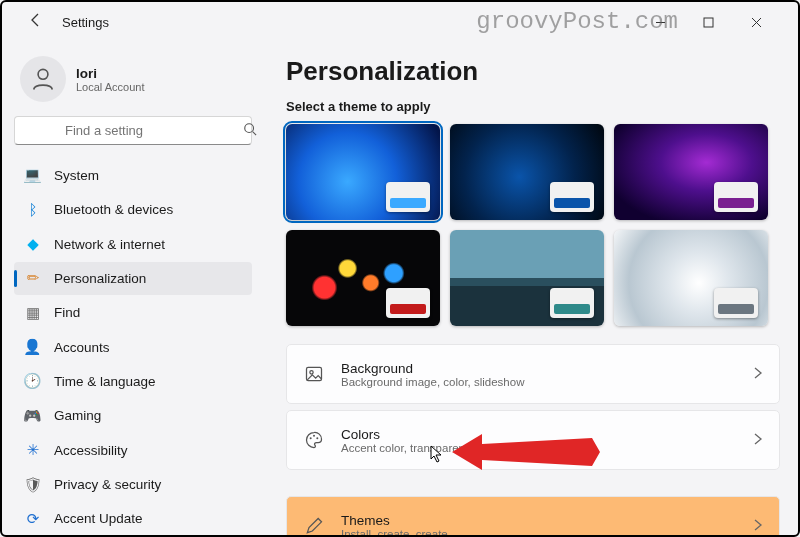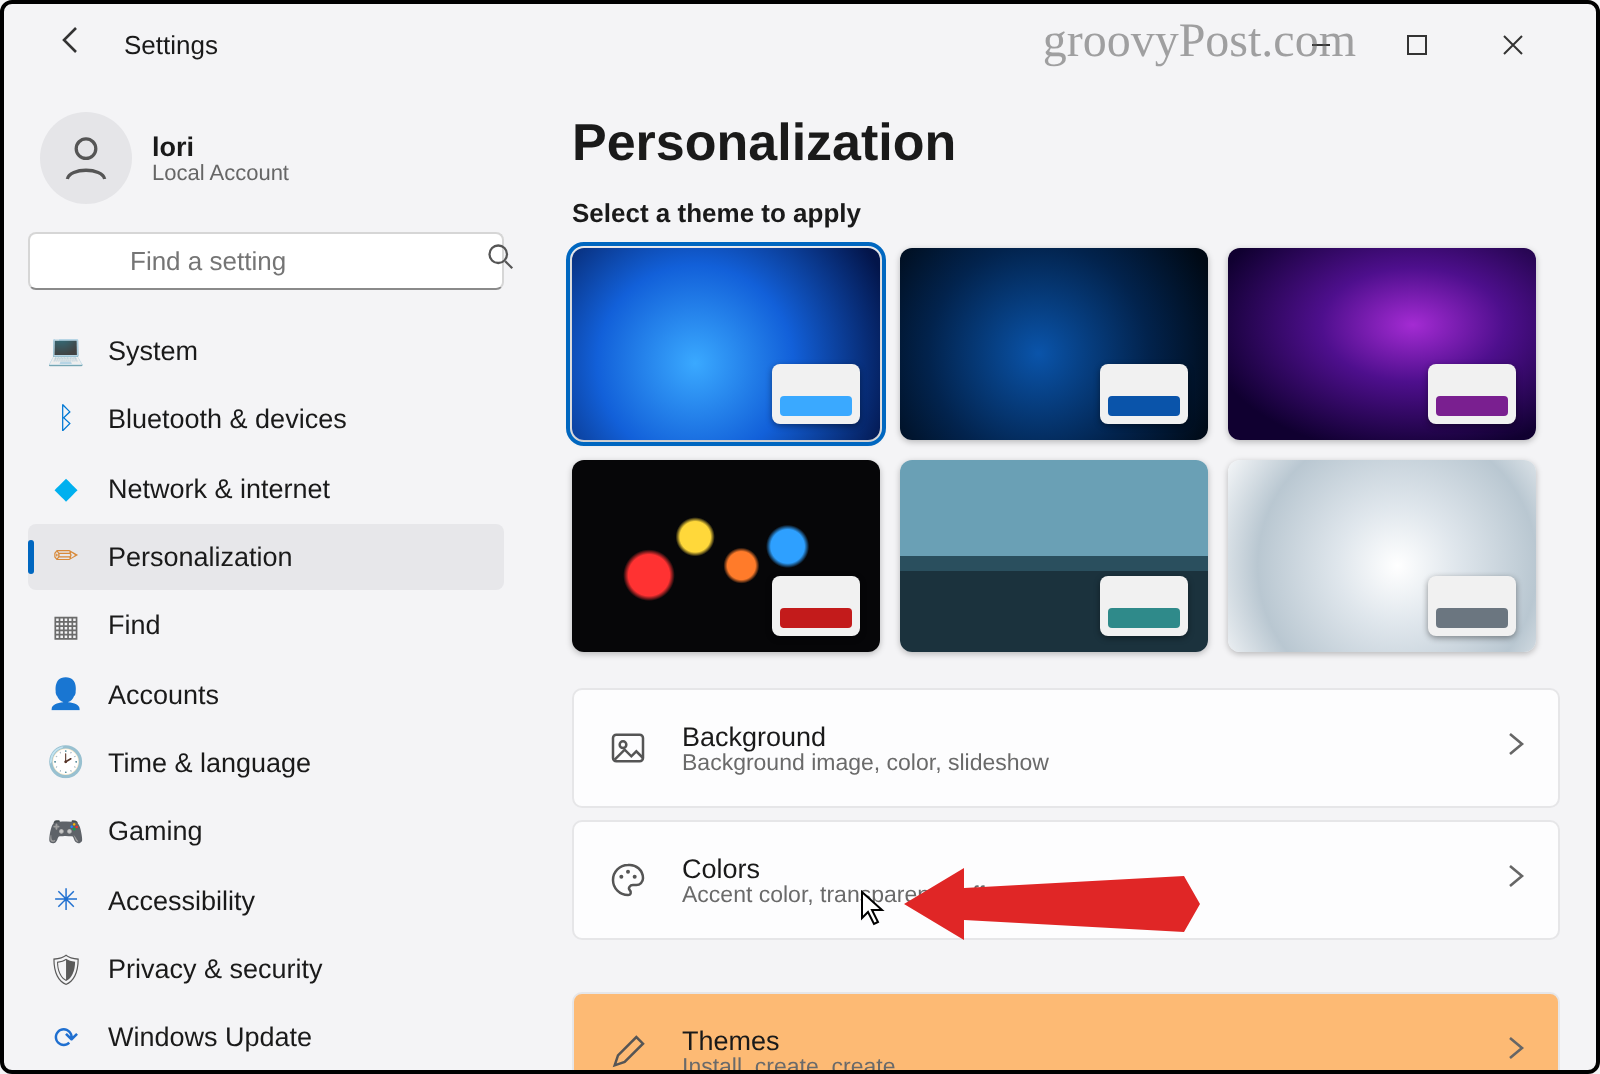--- a/index.html
+++ b/index.html
@@ -88,21 +88,21 @@
     padding: 12px 16px; min-height: 60px;
   }
   .card.hover { background: #fdba74; margin-top: 20px; }
   .card-ic { width: 22px; height: 22px; color: #555; display: flex; align-items: center; justify-content: center; }
   .card-txt { display: flex; flex-direction: column; }
   .card-title { font-size: 13.5px; }
   .card-sub { font-size: 11.5px; color: #6a6a6a; }
   .card .chev { margin-left: auto; color: #666; }
   .watermark {
     position: absolute; top: 6px; right: 120px;
-    font-family: Liberation Serif, serif; font-size: 24px; color: rgba(90,90,90,.55);
+    font-family: Liberation Mono, monospace; font-size: 24px; color: rgba(90,90,90,.55);
   }
   .arrow { position: absolute; left: 450px; top: 420px; pointer-events: none; }
   .cursor { position: absolute; left: 428px; top: 443px; pointer-events: none; }
 </style>
 </head>
 <body>
 
 <div class="titlebar">
   <div class="back">
     <svg width="16" height="16" viewBox="0 0 16 16">
@@ -187,21 +187,21 @@
         <div class="nav-item">
           <span class="nav-ic" style="color: rgb(31, 111, 208);">✳</span>
           <span>Accessibility</span>
         </div>
         <div class="nav-item">
           <span class="nav-ic" style="color: rgb(90, 90, 90);">🛡</span>
           <span>Privacy &amp; security</span>
         </div>
         <div class="nav-item">
           <span class="nav-ic" style="color: rgb(31, 111, 208);">⟳</span>
-          <span>Windows Update</span>
+          <span>Accent Update</span>
         </div>
       </div>
   </div>
 
   <div class="main">
     <h1>Personalization</h1>
     <div class="subhead">Select a theme to apply</div>
     <div class="themes" id="themes">
         <div class="theme t1 current">
           <div class="tb">

